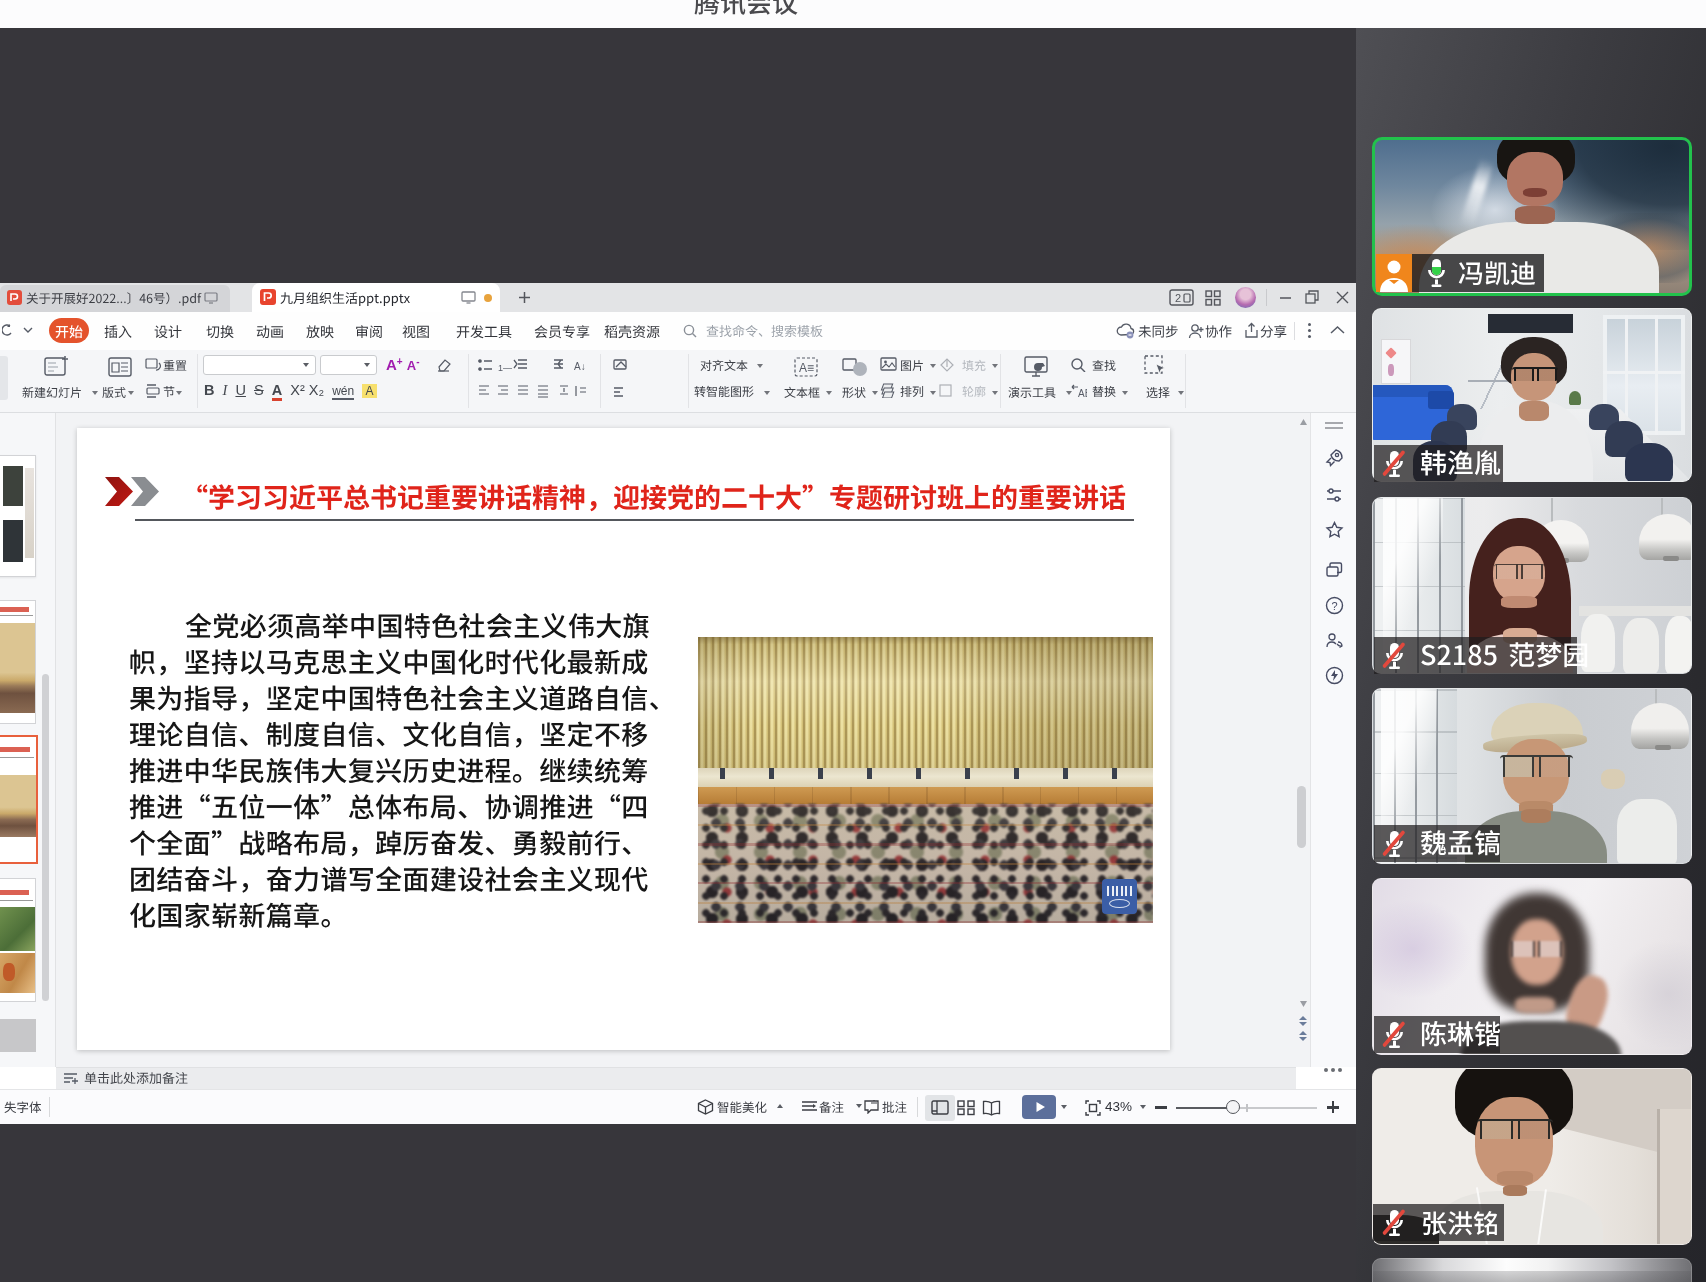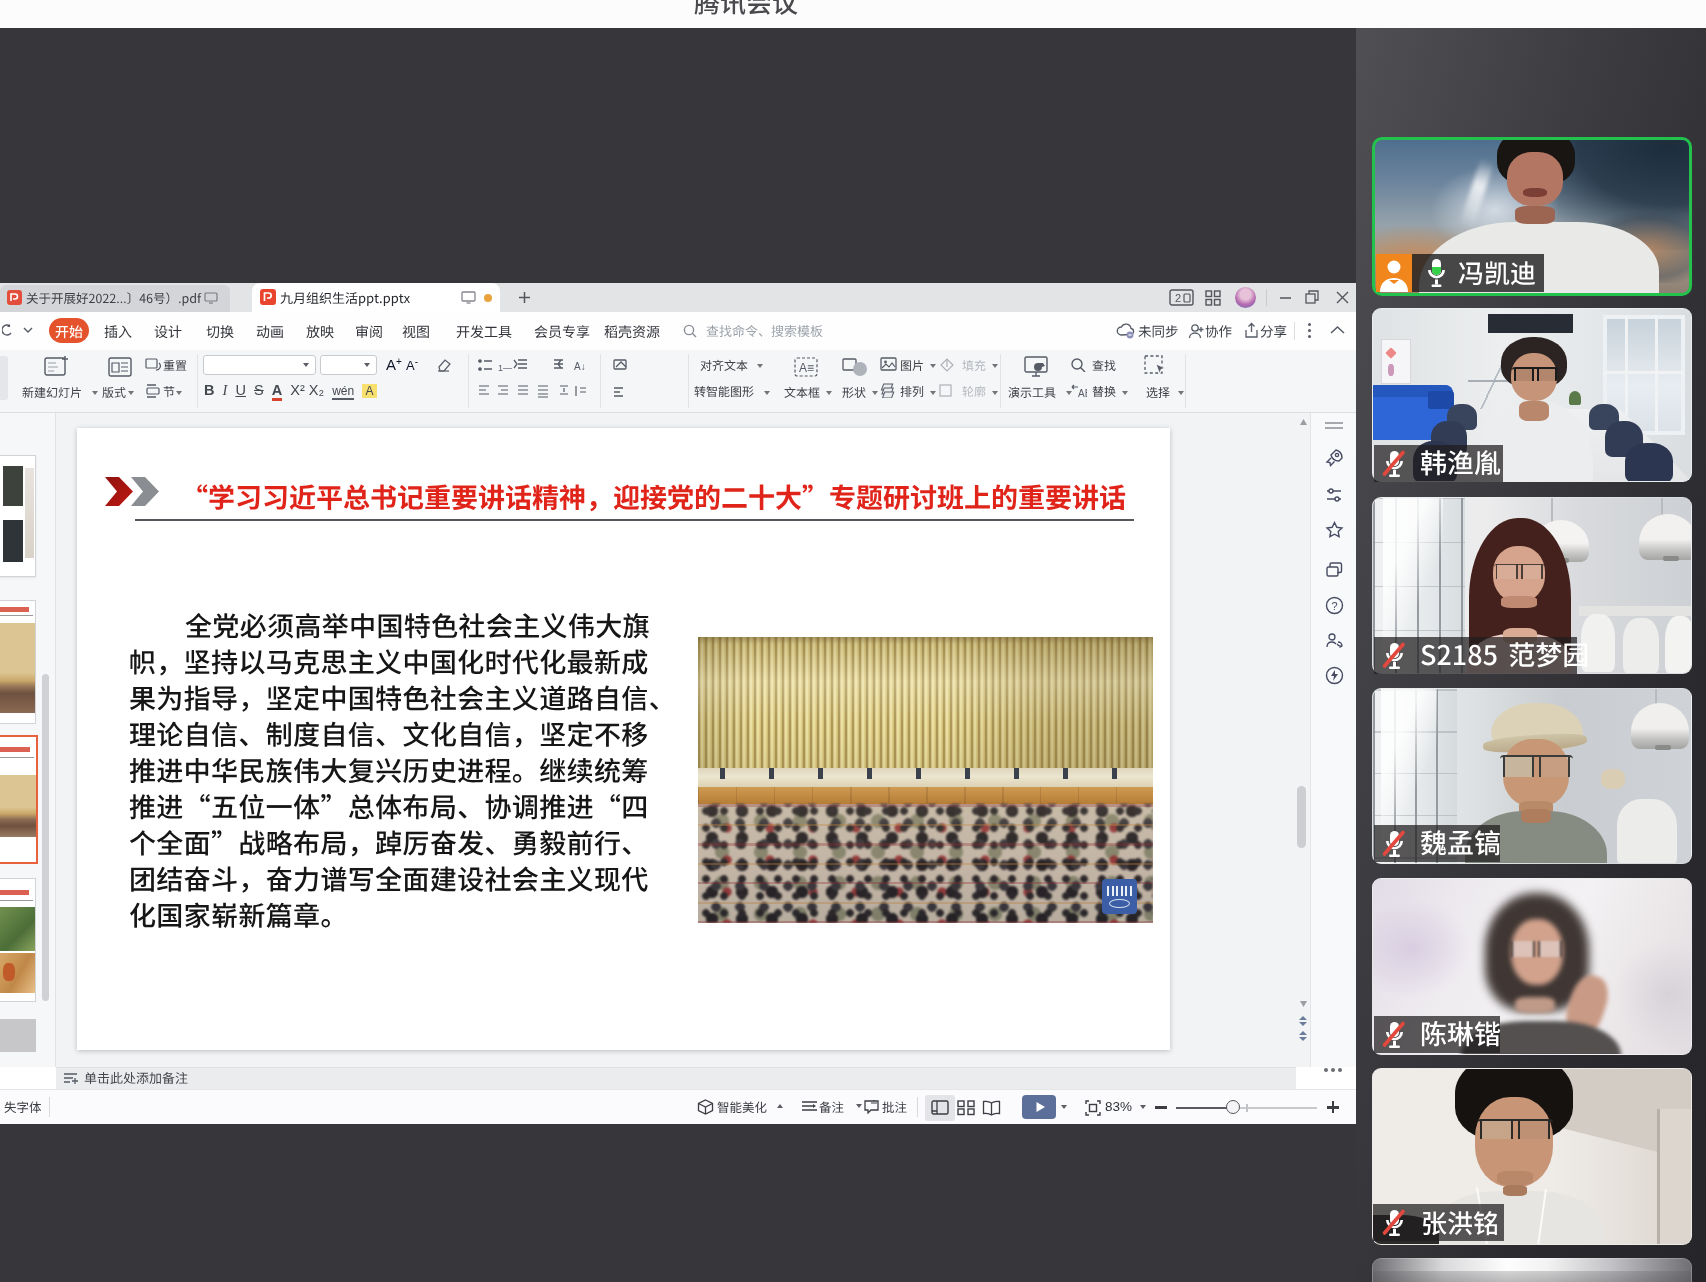--- a/index.html
+++ b/index.html
@@ -114,21 +114,21 @@
         </svg>
   <svg class="a" style="left:145px;top:34px" width="16" height="14">
           <path d="M2 1h9M2 13h9" stroke="#565b66" stroke-width="1.3"></path>
           <rect x="2" y="4" width="12" height="6" rx="1" stroke="#565b66" fill="none" stroke-width="1.2"></rect>
         </svg>
   <div class="a" style="left:197px;top:4px;width:1px;height:54px;background:#e2e3e6"></div>
   <div class="a" style="left:203px;top:5px;width:113px;height:20px;background:#fff;border:1px solid #c9cbce;border-radius:3px"></div>
         <div class="tri-d a" style="left:303px;top:13px"></div>
   <div class="a" style="left:320px;top:5px;width:57px;height:20px;background:#fff;border:1px solid #c9cbce;border-radius:3px"></div>
         <div class="tri-d a" style="left:364px;top:13px"></div>
-  <div class="a" style="left:386px;top:6px;width:60px;height:17px;color:#0f172a;font-size:15px;font-weight:normal">A<span style="font-size:10px;vertical-align:top">+</span> <span style="font-size:13px">A</span><span style="font-size:10px;vertical-align:top">-</span></div>
+  <div class="a" style="left:386px;top:6px;width:60px;height:17px;color:#a21caf;font-size:15px;font-weight:bold">A<span style="font-size:10px;vertical-align:top">+</span> <span style="font-size:13px">A</span><span style="font-size:10px;vertical-align:top">-</span></div>
   <svg class="a" style="left:436px;top:8px" width="15" height="14">
           <path d="M3 9l6-7 5 4-6 7h-4z" stroke="#565b66" fill="none" stroke-width="1.2"></path>
           <path d="M2 13h11" stroke="#565b66" stroke-width="1.2"></path>
         </svg>
   <div class="a" style="left:204px;top:32px;width:260px;height:18px;color:#44484f;font-size:14.5px"><b>B</b>&nbsp;&nbsp;<i style="font-family:'Liberation Serif',serif">I</i>&nbsp;&nbsp;<u>U</u>&nbsp;&nbsp;<s>S</s>&nbsp;&nbsp;<b style="border-bottom:3px solid #d8432f">A</b>&nbsp;&nbsp;X²&nbsp;X₂&nbsp;&nbsp;<span style="border-bottom:2px solid #565b66;font-size:12px">wén</span>&nbsp;&nbsp;<span style="background:#f7e06e;font-size:12px">&nbsp;A&nbsp;</span></div>
   <div class="a" style="left:468px;top:4px;width:1px;height:54px;background:#e2e3e6"></div>
   <svg class="a" style="left:478px;top:8px" width="110" height="14">
           <g stroke="#565b66" stroke-width="1.3">
             <circle cx="2" cy="3" r="1.2" fill="#565b66"></circle>
             <circle cx="2" cy="11" r="1.2" fill="#565b66"></circle>
@@ -576,21 +576,21 @@
     <div class="tri-d a" style="left:764px;top:391px;opacity:.85"></div>
     <div class="tri-d a" style="left:826px;top:391px;opacity:.85"></div>
     <div class="tri-d a" style="left:872px;top:391px;opacity:.85"></div>
     <div class="tri-d a" style="left:930px;top:364px;opacity:.85"></div>
     <div class="tri-d a" style="left:930px;top:391px;opacity:.85"></div>
     <div class="tri-d a" style="left:992px;top:364px;opacity:.85"></div>
     <div class="tri-d a" style="left:992px;top:391px;opacity:.85"></div>
     <div class="tri-d a" style="left:1066px;top:391px;opacity:.85"></div>
     <div class="tri-d a" style="left:1122px;top:391px;opacity:.85"></div>
     <div class="tri-d a" style="left:1178px;top:391px;opacity:.85"></div>
-    <div class="a" style="left:1105px;top:1099px;width:40px;height:16px;font-size:13.5px;color:#2f3138">83%</div>
+    <div class="a" style="left:1105px;top:1099px;width:40px;height:16px;font-size:13.5px;color:#2f3138">43%</div>
     <svg width="1706" height="1282" viewBox="0 0 1706 1282" style="position:absolute;left:0;top:0;pointer-events:none">
       <defs>
         <path id="g0" d="M98 30V14H190V30ZM19 202V112C19 75 18 24 6 -11C10 -13 19 -18 23 -20C32 3 36 34 38 63H66V5C66 2 64 1 62 1C59 1 51 1 42 1C45 -4 47 -14 48 -19C62 -19 71 -18 77 -15C83 -11 85 -5 85 5V90C90 86 94 80 96 77C104 81 110 86 116 91V85H180C178 77 176 69 174 62H135L138 78L118 80C116 68 113 54 110 44H207C204 16 201 4 198 1C195 -1 193 -2 189 -2C185 -2 174 -2 164 0C167 -6 169 -14 169 -19C181 -20 192 -20 198 -20C205 -19 210 -17 214 -12C221 -6 225 12 228 54C229 56 229 62 229 62H196C198 72 201 86 204 98C212 90 221 84 230 79C234 84 240 92 245 96C231 101 218 110 209 120H240V139H152C155 145 158 151 160 157H233V175H206C210 182 216 193 221 203L199 209C197 200 192 188 188 180L202 175H166C169 186 171 196 173 208L152 211C150 198 148 186 144 175H116L134 180C132 188 127 200 121 209L103 204C108 195 113 183 114 175H96V157H138C136 151 132 145 129 139H89V120H116C108 110 97 102 85 96V202ZM186 120C190 114 195 107 200 102H127C132 107 138 114 142 120ZM39 180H66V144H39ZM39 122H66V85H38L39 112Z"></path>
         <path id="g1" d="M25 192C37 180 53 164 60 153L77 168C70 179 54 195 41 206ZM10 133V110H42V29C42 18 35 10 30 7C34 2 40 -8 42 -14C46 -8 54 -1 98 35C95 40 91 49 89 55L66 36V133ZM89 198V176H122V109H88V87H122V-17H145V87H180V109H145V176H188C188 74 188 -10 216 -20C230 -25 240 -16 243 24C240 27 234 36 230 42C229 22 227 4 225 5C210 8 211 101 212 198Z"></path>
         <path id="g2" d="M40 -16C50 -12 66 -11 194 -1C200 -8 204 -15 208 -21L229 -8C218 11 194 38 172 57L152 47C161 39 170 29 178 20L75 13C92 28 108 45 122 63H230V86H22V63H89C74 43 57 26 51 21C43 14 37 9 32 8C34 2 38 -11 40 -16ZM125 212C102 179 57 148 9 128C14 123 22 113 26 107C40 113 54 120 66 128V112H185V130C198 122 212 115 226 110C229 116 237 126 242 130C203 144 163 169 139 191L147 202ZM76 134C94 147 111 160 126 176C140 162 158 148 178 134Z"></path>
         <path id="g3" d="M134 199C143 182 153 159 156 145L178 154C174 168 164 190 154 208ZM26 193C37 180 50 163 56 152L74 166C68 177 54 194 43 205ZM205 195C197 145 185 100 160 63C136 97 122 141 113 192L91 189C102 130 118 80 144 43C128 24 106 8 78 -4C82 -9 89 -18 92 -23C120 -10 142 6 160 24C178 5 200 -11 228 -22C232 -16 240 -6 245 -1C217 9 194 24 176 44C205 84 220 135 229 191ZM11 133V110H44V28C44 15 37 5 32 1C36 -2 43 -10 45 -16C49 -10 57 -4 102 28C100 33 96 42 95 49L66 29V133Z"></path>
         <path id="g4" d="M56 200C66 186 77 169 81 157H32V138H115V108C115 103 115 98 115 94H17V75H111C103 48 79 19 12 -3C17 -8 23 -16 26 -20C90 3 118 32 129 61C150 22 182 -5 227 -18C230 -13 236 -4 240 0C194 11 160 38 141 75H234V94H136L136 107V138H220V157H171C180 170 190 187 198 202L178 209C172 194 160 172 150 157H82L98 166C93 178 82 195 72 208Z"></path>
         <path id="g5" d="M31 192V174H118V110H14V92H118V8C118 2 116 1 110 1C104 0 85 0 65 1C68 -4 71 -13 72 -19C98 -19 115 -18 124 -15C134 -12 137 -6 137 8V92H236V110H137V174H219V192Z"></path>
         <path id="g6" d="M162 176V104H92V115V176ZM13 104V86H72C68 52 56 19 14 -7C18 -10 25 -16 28 -21C75 8 88 47 91 86H162V-20H182V86H237V104H182V176H230V194H22V176H73V115L73 104Z"></path>
         <path id="g7" d="M78 -20V-20C83 -17 91 -15 154 1C153 4 154 12 154 16L100 4V56H135C152 17 184 -9 229 -20C231 -15 236 -8 240 -5C218 0 200 8 184 19C197 26 212 35 224 44L210 54C201 46 186 36 173 29C165 37 158 46 153 56H238V72H185V98H228V114H185V138H168V114H117V138H100V114H62V98H100V72H55V56H83V15C83 4 75 -2 70 -4C73 -8 77 -16 78 -20ZM117 98H168V72H117ZM54 182H204V156H54ZM35 198V124C35 84 33 29 8 -10C12 -12 21 -17 24 -20C50 21 54 82 54 124V140H222V198Z"></path>

